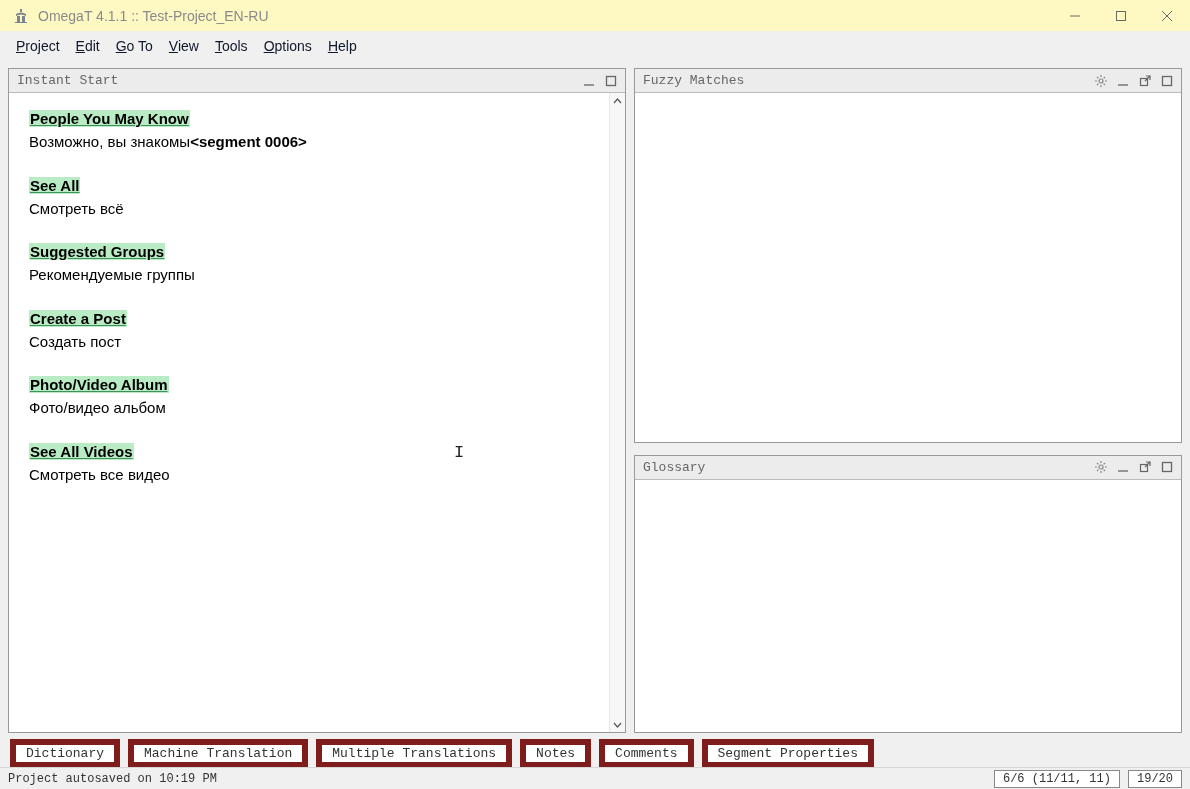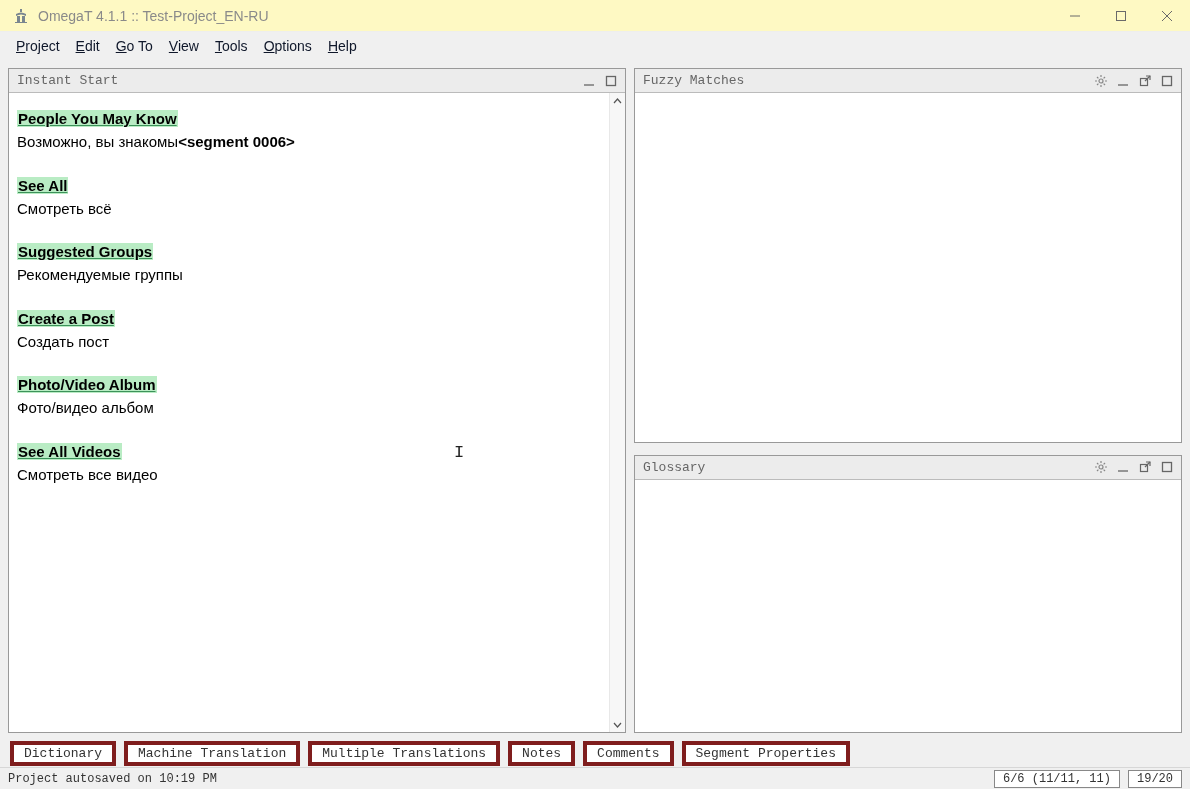--- a/index.html
+++ b/index.html
@@ -22,38 +22,38 @@
   .col-left { flex: 1 1 53%; display: flex; flex-direction: column; min-width: 0; }
   .col-right { flex: 1 1 47%; display: flex; flex-direction: column; gap: 12px; min-width: 0; }
 
   .pane { background: #fff; border: 1px solid #999; display: flex; flex-direction: column; min-height: 0; }
   .pane-header { height: 24px; background: #ececec; border-bottom: 1px solid #bbb; display: flex; align-items: center; padding: 0 4px 0 8px; font-family: "Consolas","Courier New",monospace; font-size: 13px; color: #666; }
   .pane-header .ph-title { flex: 1; }
   .pane-header .ph-btn { width: 20px; height: 18px; display: flex; align-items: center; justify-content: center; color: #666; margin-left: 2px; cursor: default; }
   .pane-body { flex: 1; overflow: auto; position: relative; }
   .editor-body { padding: 10px 16px 10px 8px; font-family: Arial, sans-serif; font-size: 15px; line-height: 1.55; color: #000; }
 
-  .seg { margin-bottom: 20px; }
+  .seg { margin-bottom: 20px; margin-left: 12px; }
   .seg:first-child { margin-top: 4px; }
   .src { display: inline; background: #b9ecc4; font-weight: 700; text-decoration: underline; text-decoration-color: #3c925a; padding: 0 1px; }
   .tgt { display: block; }
   .seg-tag { font-weight: 700; }
 
   .pane-fill { flex: 1; }
   .pane-half { flex: 1; min-height: 0; }
 
   
   .editor-scroll { position: absolute; right: 0; top: 0; bottom: 0; width: 16px; background: #f7f7f7; border-left: 1px solid #e8e8e8; }
   .editor-scroll .arrow-up, .editor-scroll .arrow-down { position: absolute; left: 0; right: 0; height: 16px; display: flex; align-items: center; justify-content: center; color: #555; font-size: 11px; }
   .editor-scroll .arrow-up { top: 0; }
   .editor-scroll .arrow-down { bottom: 0; }
 
   
   .tabsrow { height: 28px; display: flex; align-items: center; gap: 8px; padding: 0 10px; background: #f0f0f0; }
-  .tab-btn { background: #fff; border: 4px solid #7f1d1d; padding: 1px 10px; font-family: "Consolas","Courier New",monospace; font-size: 13px; color: #333; cursor: default; }
+  .tab-btn { background: #fff; border: 6px solid #7f1d1d; padding: 1px 10px; font-family: "Consolas","Courier New",monospace; font-size: 13px; color: #333; cursor: default; }
 
   
   .statusbar { height: 22px; display: flex; align-items: center; padding: 8px 8px; background: #f0f0f0; border-top: 1px solid #d7d7d7; font-family: "Consolas","Courier New",monospace; font-size: 12px; color: #333; }
   .statusbar .msg { flex: 1; }
   .statusbar .box { border: 1px solid #888; padding: 1px 8px; margin-left: 8px; background: #fff; }
   .caret-glyph { position: absolute; font-family: "Courier New", monospace; font-size: 17px; color:#222; }
 
   svg { display: block; }
 </style>
 </head>

